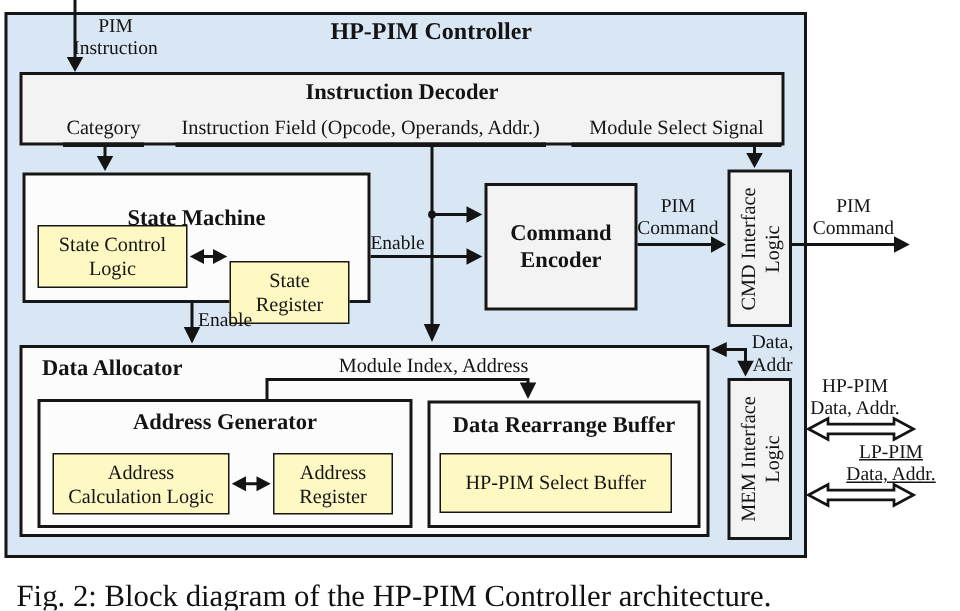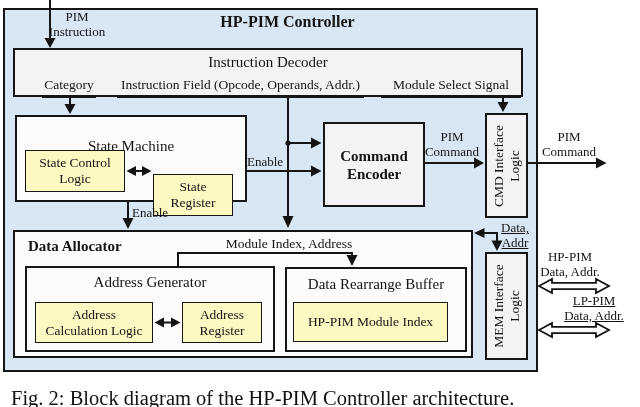--- a/index.html
+++ b/index.html
@@ -6,21 +6,21 @@
   .stage{position:relative;width:640px;height:407px;background:#ffffff;overflow:hidden;
          font-family:"Liberation Serif","DejaVu Serif",serif;color:#141414;}
   .abs{position:absolute;}
   .panel{background:#d9e6f3;border:2.5px solid #161616;box-sizing:border-box;}
   .box{box-sizing:border-box;border:2px solid #161616;}
   .fillA{background:#f3f3f3;}
   .fillB{background:#fcfcfc;}
   .graybox{box-sizing:border-box;border:1.5px solid #161616;background:#fef9c3;
            display:flex;flex-direction:column;align-items:center;justify-content:center;
            font-size:13.5px;line-height:16px;text-align:center;}
-  .btitle{font-weight:normal;font-size:15px;text-align:center;}
+  .btitle{font-weight:bold;font-size:15px;text-align:center;}
   .lbl{font-size:13px;line-height:15px;text-align:center;white-space:nowrap;}
   .lbl2{font-size:13.5px;line-height:15px;text-align:center;white-space:nowrap;}
   .ctr{display:flex;flex-direction:column;align-items:center;justify-content:center;}
   .underline{position:absolute;height:3px;background:#161616;}
   .rotwrap{position:absolute;left:50%;top:50%;transform:translate(-50%,-50%) rotate(-90deg);
            font-size:13.5px;line-height:16px;text-align:center;white-space:nowrap;}
   svg{position:absolute;left:0;top:0;pointer-events:none;}
   .caption{position:absolute;font-size:20.5px;white-space:nowrap;color:#111;}
 </style>
 </head>
@@ -94,24 +94,24 @@
     <div>Calculation Logic</div>
   </div>
   <div class="abs graybox" style="left:182px;top:302px;width:80px;height:41px;">
     <div>Address</div>
     <div>Register</div>
   </div>
 
   <div class="abs box fillB" style="left:285px;top:267px;width:182px;height:85px;"></div>
   <div class="abs btitle" style="left:285px;top:276px;width:182px;">Data Rearrange Buffer</div>
   <div class="abs graybox" style="left:293px;top:302px;width:155px;height:40px;">
-    <div>HP-PIM Module Index</div>
+    <div>HP-PIM Select Buffer</div>
   </div>
 
-  <div class="abs lbl" style="left:494px;top:220px;width:42px;text-decoration:underline;">
+  <div class="abs lbl" style="left:494px;top:220px;width:42px;">
     <div>Data,</div>
     <div>Addr</div>
   </div>
 
   <div class="abs box fillA" style="left:485px;top:252px;width:43px;height:108px;">
     <div class="rotwrap">
       <div>MEM Interface</div>
       <div>Logic</div>
     </div>
   </div>

